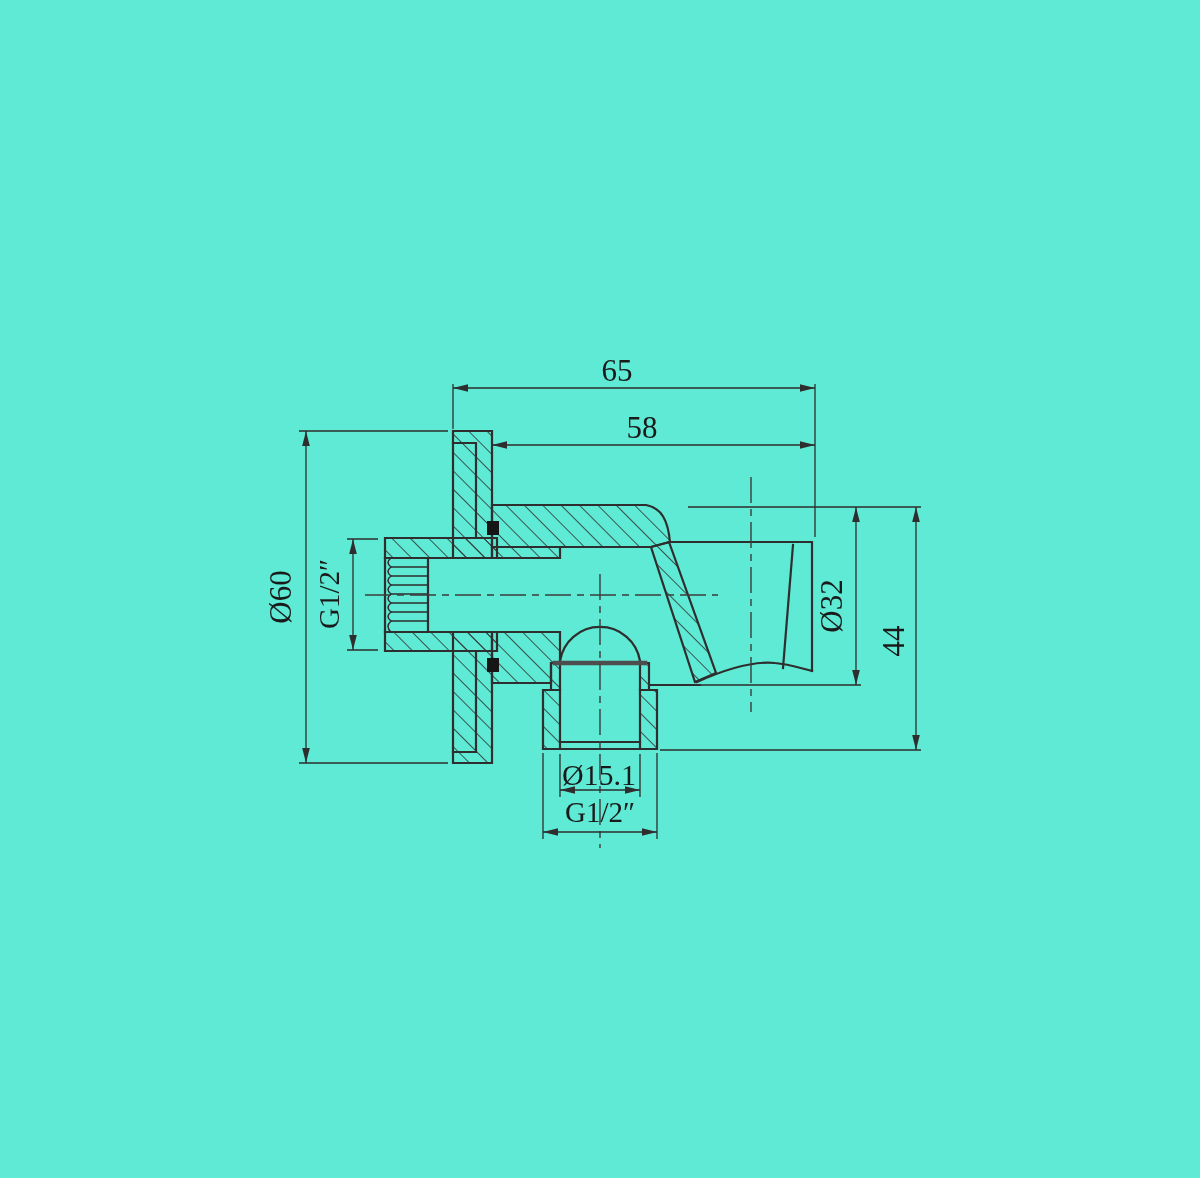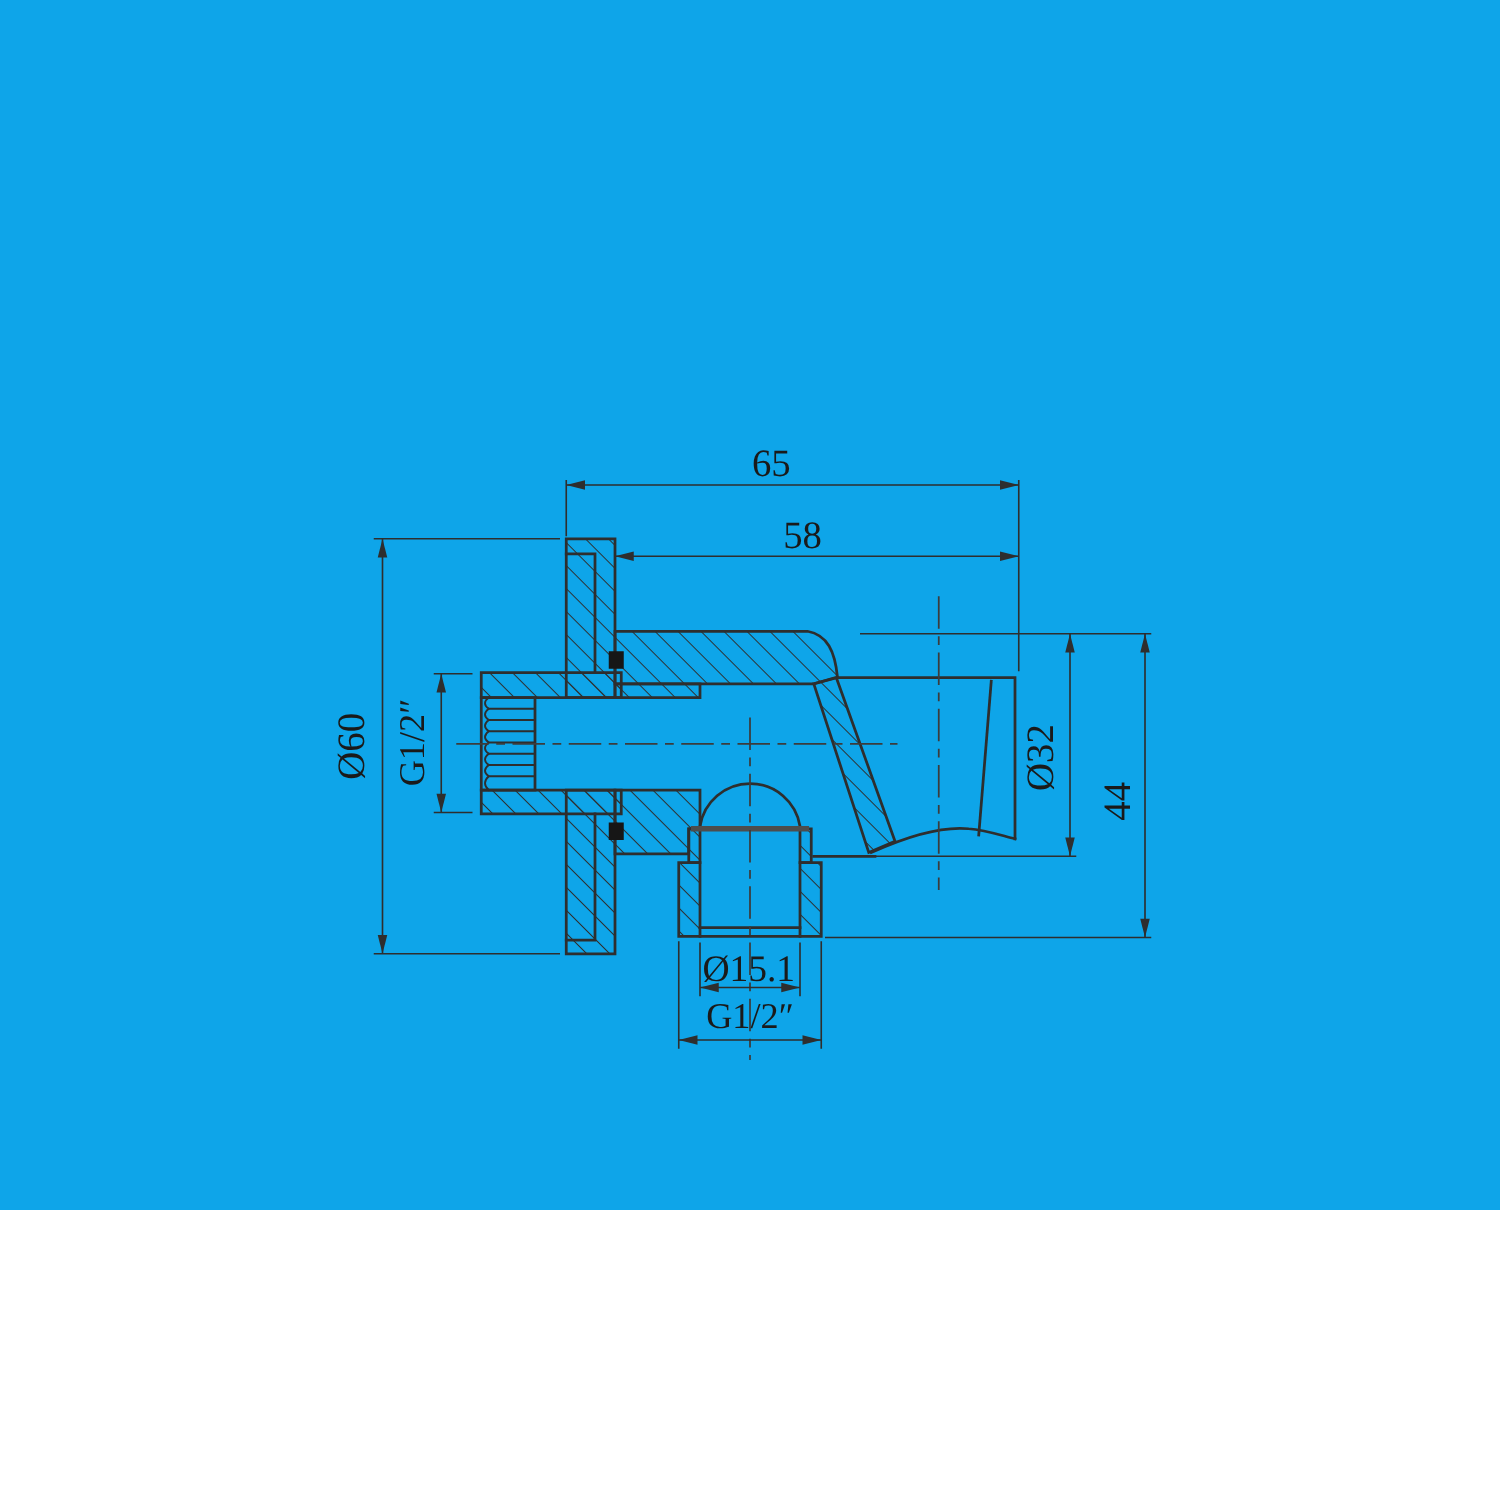--- a/index.html
+++ b/index.html
@@ -7,22 +7,22 @@
     padding: 0;
     background: #ffffff;
     width: 1200px;
     height: 1200px;
     overflow: hidden;
     font-family: "Liberation Serif", "DejaVu Serif", serif;
   }
   .canvas {
     position: relative;
     width: 1200px;
-    height: 968px;
-    background: #0ea5e9;
+    height: 1178px;
+    background: #5eead4;
   }
   svg { display: block; }
   .dim-text {
     font-family: "Liberation Serif", "DejaVu Serif", serif;
     fill: #1a1a1a;
   }
 </style>
 </head>
 <body>
 

